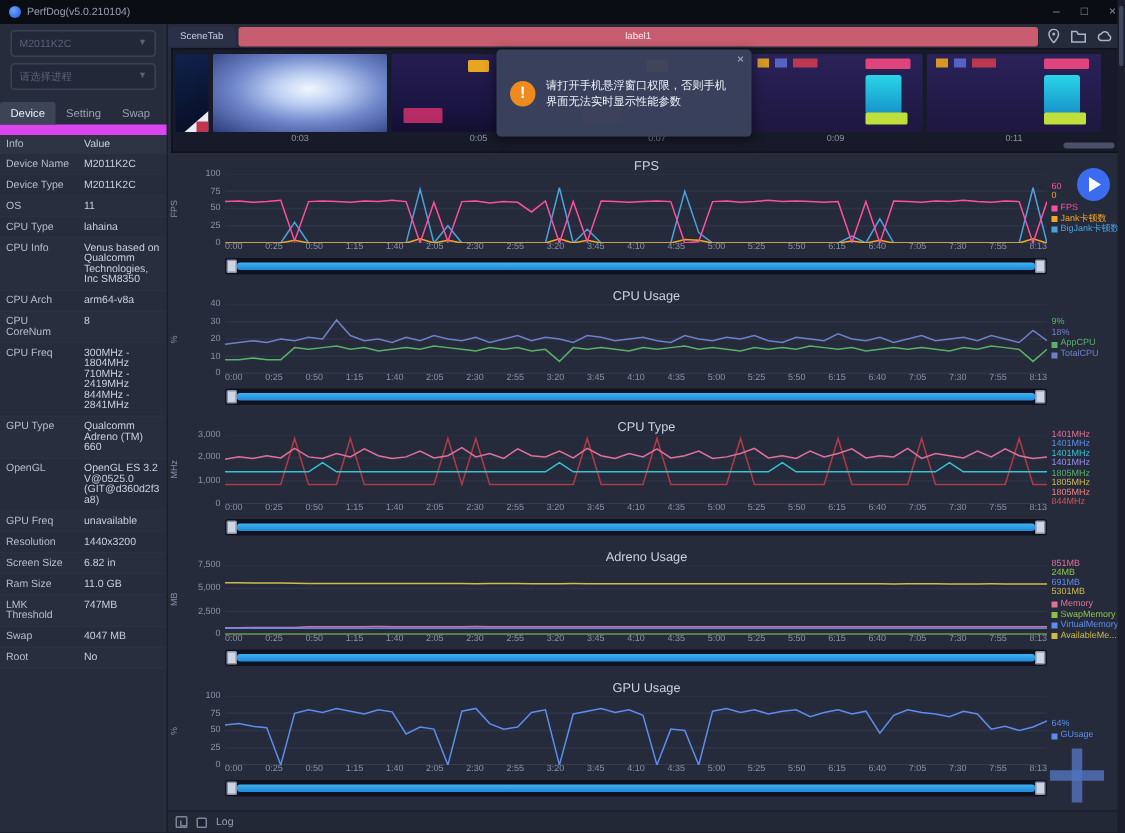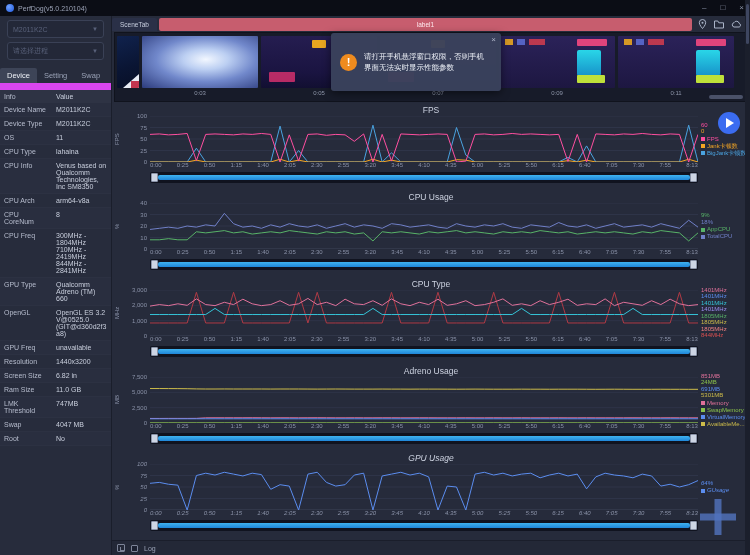--- a/index.html
+++ b/index.html
@@ -90,21 +90,21 @@
     background:rgba(58,66,92,0.97); border-radius:3px; box-shadow:0 2px 8px rgba(0,0,0,.5);
     display:flex; align-items:center; gap:7px; padding:8px 10px 8px 9px; }
   .popup-close { position:absolute; top:2px; right:5px; font-size:8px; color:#aeb5c8; }
   .warn-ic { width:17px; height:17px; border-radius:50%; background:#ef8b1e; color:#fff; flex:0 0 auto;
     display:flex; align-items:center; justify-content:center; font-size:11px; font-weight:bold; }
   .popup-text { font-size:7.5px; color:#eef1f8; line-height:1.5; }
 
   
   .charts { flex:1; display:flex; flex-direction:column; padding:2px 2px 0 2px; min-height:0; }
   .chart-section { height:87px; flex:0 0 auto; display:flex; flex-direction:column; position:relative; }
-  .chart-section.gpu { flex:1;font-style:italic; }
+  .chart-section.gpu { flex:1; }
   .chart-title { text-align:center; font-size:8.5px; color:#ccd2e0; height:12px; line-height:12px; }
   .chart-row { display:flex; height:46px; }
   .yaxis { width:36px; flex:0 0 auto; display:flex; }
   .ylabel { width:8px; writing-mode:vertical-rl; transform:rotate(180deg); font-size:6px;
     color:#8a92a8; text-align:center; }
   .yticks { flex:1; display:flex; flex-direction:column; justify-content:space-between;
     align-items:flex-end; font-size:6px; color:#8a92a8; padding-right:3px;
     transform:translateY(-3px); height:52px; }
   .plot { flex:1; position:relative; }
   .plot svg { width:100%; height:100%; display:block; }

